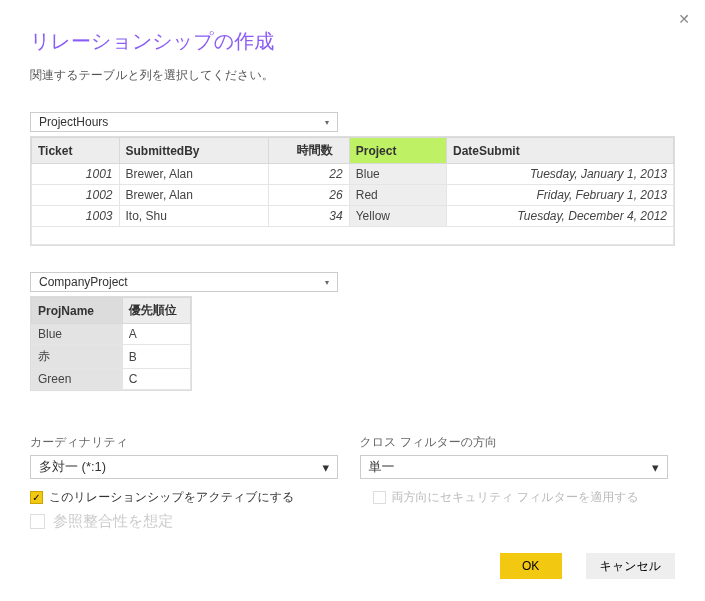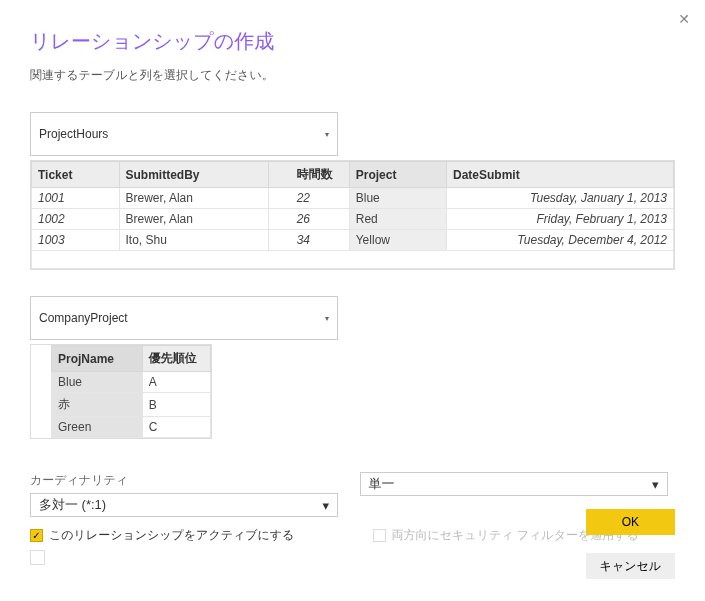--- a/index.html
+++ b/index.html
@@ -33,21 +33,21 @@
     color: #8b5cf6;
     margin-bottom: 12px;
   }
   .subtitle {
     font-size: 12px;
     color: #555;
     margin-bottom: 28px;
   }
   .select-box {
     width: 308px;
-    height: 44px;
+    height: 20px;
     border: 1px solid #ccc;
     background: #fff;
     display: flex;
     align-items: center;
     justify-content: space-between;
     padding: 0 8px;
     font-size: 12px;
     color: #333;
     cursor: pointer;
     margin-bottom: 4px;
@@ -71,36 +71,36 @@
     padding: 4px 6px;
     font-weight: 600;
     text-align: left;
     color: #333;
   }
   td {
     border: 1px solid #e5e5e5;
     padding: 3px 6px;
     color: #444;
   }
-  .num { font-style: italic; }
+  .num { text-align: right; font-style: italic; }
   .date { text-align: right; font-style: italic; }
   .t1 th:nth-child(1), .t1 td:nth-child(1){ width: 54px; }
   .t1 th:nth-child(2), .t1 td:nth-child(2){ width: 92px; }
   .t1 th:nth-child(3), .t1 td:nth-child(3){ width: 50px; padding-left: 28px; }
   .t1 th:nth-child(4), .t1 td:nth-child(4){ width: 60px; }
   .t1 th:nth-child(5), .t1 td:nth-child(5){ width: 140px; }
   .t1 td:nth-child(4){ background:#eee; }
-  .t1 th:nth-child(4){ background:#e5e5e5; }
+  .t1 th:nth-child(4){ background:#bef264; }
   .t1-empty td { height: 18px; border-top:1px solid #eee; }
   .t2 { width: 160px; }
   .t2 th:nth-child(1), .t2 td:nth-child(1){ width:80px; background:#dcdcdc; }
   .t2 th:nth-child(1){ background:#dcdcdc; }
   .t2 td:nth-child(1){ background:#e3e3e3; }
   .t2 th:nth-child(2), .t2 td:nth-child(2){ width:60px; }
-  .t2-wrap { border:1px solid #ddd; display:inline-block; margin-bottom: 30px; padding-left: 20px;}
+  .t2-wrap { border:1px solid #ddd; display:inline-block; margin-bottom: 40px;}
   .options-row {
     display: flex;
     gap: 14px;
     margin-bottom: 4px;
   }
   .opt-col { flex: 1; }
   .opt-label {
     font-size: 12px;
     color: #666;
     margin-bottom: 4px;
@@ -142,22 +142,21 @@
     display:flex;
     align-items:center;
     gap:8px;
     margin-top:2px;
   }
   .buttons {
     position: absolute;
     bottom: 22px;
     right: 30px;
     display: flex;
-    gap: 18px;
-    flex-direction: column;
+    gap: 24px;
   }
   .btn {
     min-width: 62px;
     height: 26px;
     border: none;
     font-size: 12px;
     cursor: pointer;
     padding: 0 14px;
   }
   .btn-primary { background:#f2c811; color:#000; }
@@ -255,35 +254,37 @@
   
   <div class="options-row">
     <div class="opt-col">
       <div class="opt-label">カーディナリティ</div>
       <div class="opt-select">
         <span>多対一 (*:1)</span>
         <span class="caret">▾</span>
       </div>
     </div>
     <div class="opt-col">
+      <div class="opt-label">クロス フィルターの方向</div>
       <div class="opt-select">
         <span>単一</span>
         <span class="caret">▾</span>
       </div>
     </div>
   </div>
 
   <div class="checks">
     <div class="check-col">
       <div class="check-item">
         <span class="checkbox checked">✓</span>
         <span>このリレーションシップをアクティブにする</span>
       </div>
       <div class="disabled-big">
         <span class="checkbox" style="border-color:#ddd;width:15px;height:15px"></span>
+        <span>参照整合性を想定</span>
       </div>
     </div>
     <div class="check-col">
       <div class="check-item disabled">
         <span class="checkbox"></span>
         <span>両方向にセキュリティ フィルターを適用する</span>
       </div>
     </div>
   </div>
 

